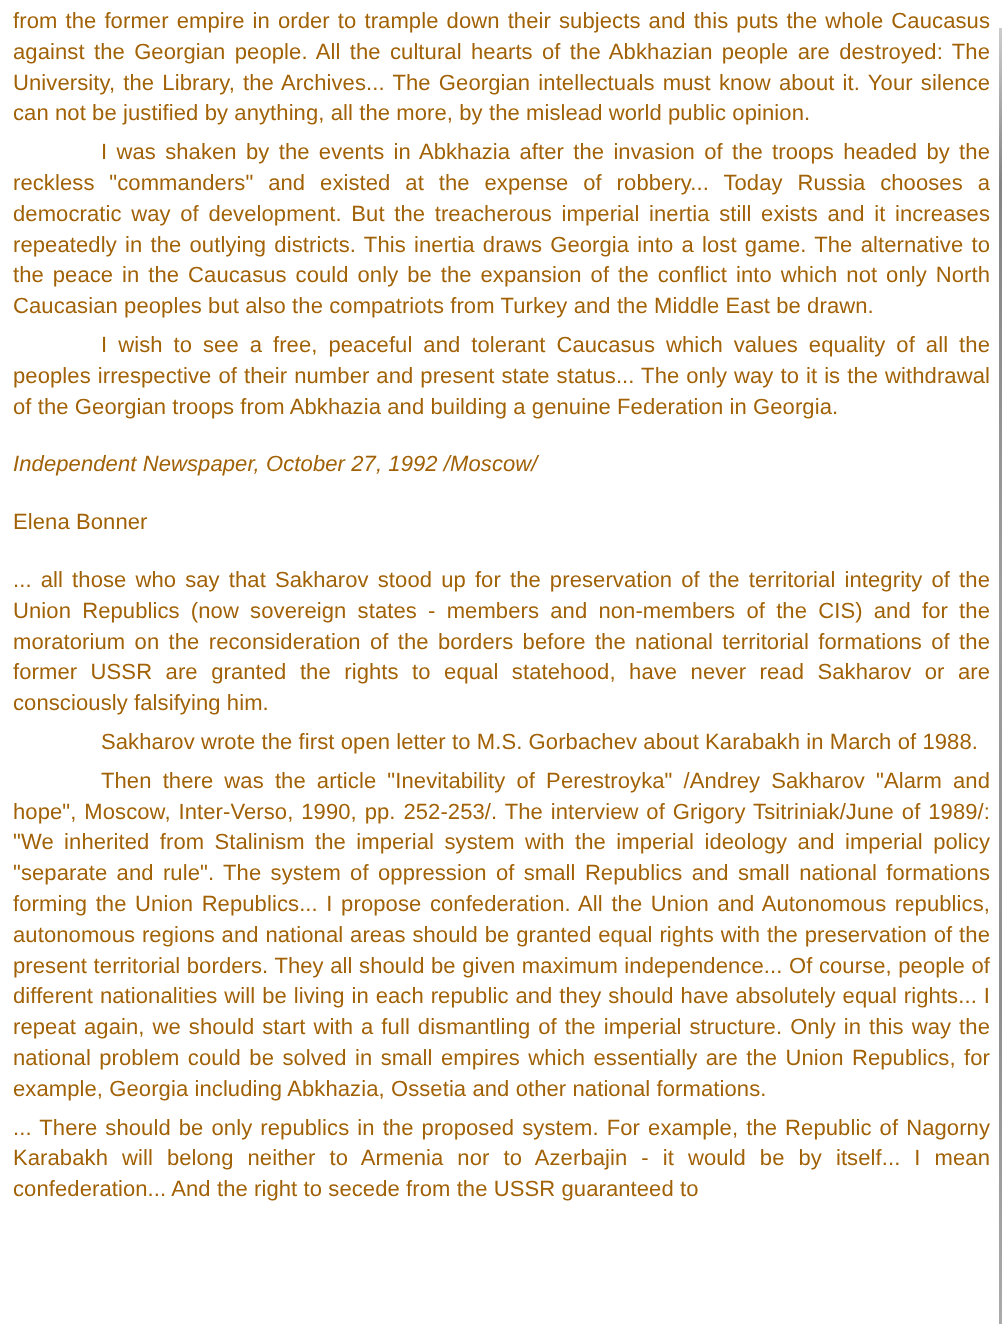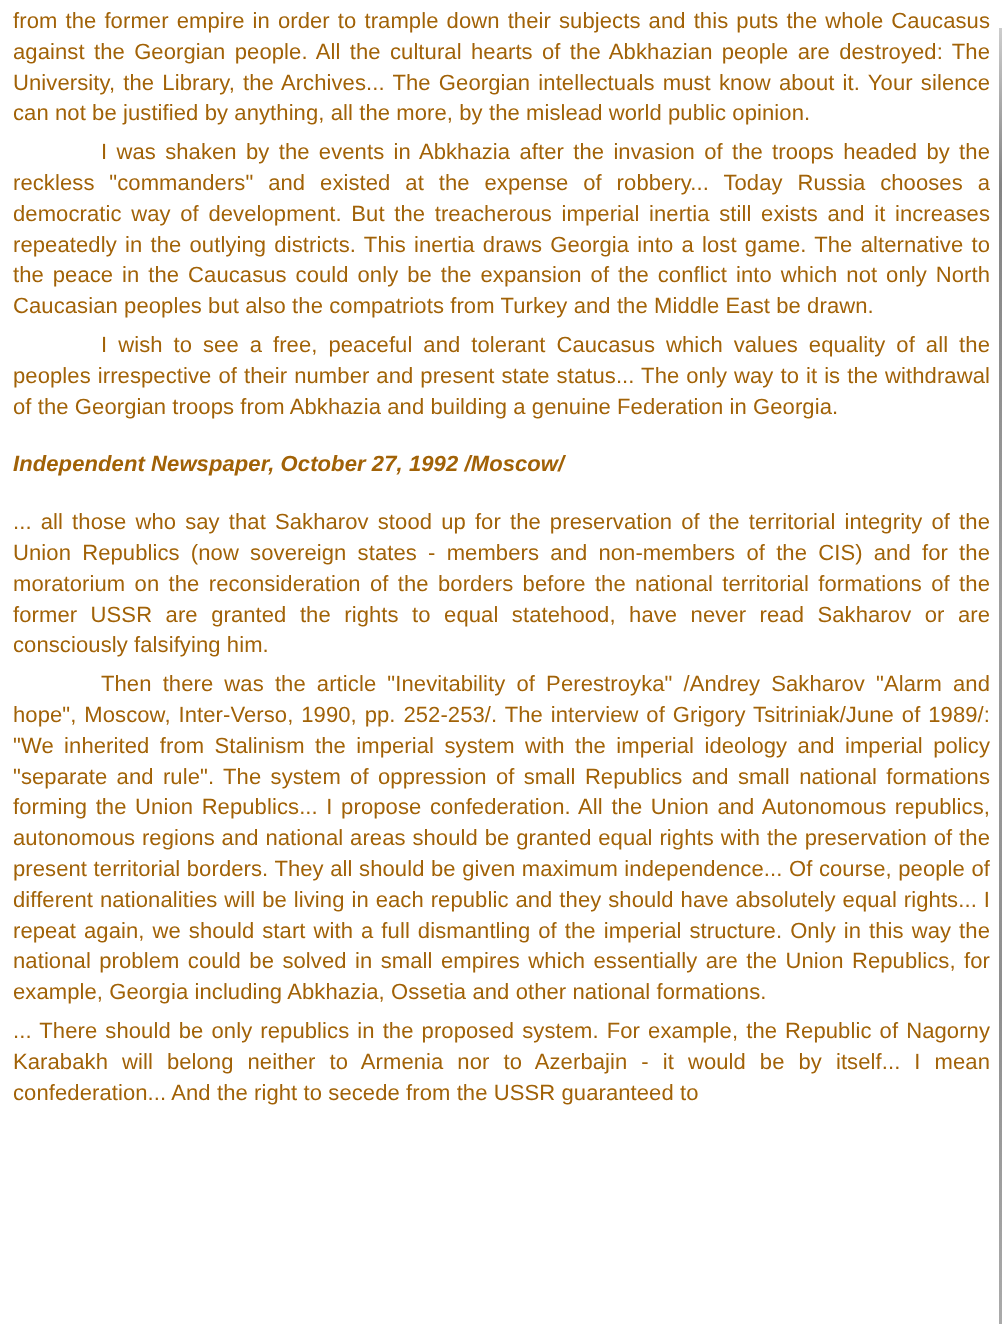--- a/index.html
+++ b/index.html
@@ -36,38 +36,39 @@
     text-indent: 88px;
   }
   .gap {
     margin-top: 27px !important;
   }
   .italic {
     font-style: italic;
   }
   .single-line {
     text-align: left;
-    font-weight: bold;
   }
   .scan-edge {
     position: absolute;
     top: 28px;
     right: 1px;
     width: 3px;
     height: 1296px;
     background: linear-gradient(#c4c4c4, #6e6e6e 12%, #8d8d8d 45%, #7a7a7a 75%, #9b9b9b);
     opacity: 0.85;
   }
 </style>
 </head>
 <body>
 
 <div class="page">
   <p class="para">from the former empire in order to trample down their subjects and this puts the whole Caucasus against the Georgian people.  All the cultural hearts of the Abkhazian people are destroyed:  The University, the Library, the Archives... The Georgian intellectuals must know about it.  Your silence can not be justified by anything, all the more, by the mislead world public opinion.</p>
   <p class="para indent">I was shaken by the events in Abkhazia after the invasion of the troops headed by the reckless "commanders" and existed at the expense of robbery... Today Russia chooses a democratic way of development.  But the treacherous imperial inertia still exists and it increases repeatedly in the outlying districts.  This inertia draws Georgia into a lost game.  The alternative to the peace in the Caucasus could only be the expansion of the conflict into which not only North Caucasian peoples but also the compatriots from Turkey and the Middle East be drawn.</p>
   <p class="para indent">I wish to see a free, peaceful and tolerant Caucasus which values equality of all the peoples irrespective of their number and present state status... The only way to it is the withdrawal of the Georgian troops from Abkhazia and building a genuine Federation in Georgia.</p>
   <p class="para italic gap single-line">Independent Newspaper, October 27, 1992 /Moscow/</p>
+  <p class="para gap single-line">Elena Bonner</p>
   <p class="para gap">... all those who say that Sakharov stood up for the preservation of the territorial integrity of the Union Republics (now sovereign states - members and non-members of the CIS) and for the moratorium on the reconsideration of the borders before the national territorial formations of the former USSR are granted the rights to equal statehood, have never read Sakharov or are consciously falsifying him.</p>
+  <p class="para indent">Sakharov wrote the first open letter to M.S. Gorbachev about Karabakh in March of 1988.</p>
   <p class="para indent">Then there was the article "Inevitability of Perestroyka" /Andrey Sakharov "Alarm and hope", Moscow, Inter-Verso, 1990, pp. 252-253/.  The interview of Grigory Tsitriniak/June of 1989/: "We inherited from Stalinism the imperial system with the imperial ideology and imperial policy "separate and rule".  The system of oppression of small Republics and small national formations forming the Union Republics... I propose confederation.  All the Union and Autonomous republics, autonomous regions and national areas should be granted equal rights with the preservation of the present territorial borders.  They all should be given maximum independence... Of course, people of different nationalities will be living in each republic and they should have absolutely equal rights... I repeat again, we should start with a full dismantling of the imperial structure.  Only in this way the national problem could be solved in small empires which essentially are the Union Republics, for example, Georgia including Abkhazia, Ossetia and other national formations.</p>
   <p class="para">... There should be only republics in the proposed system.  For example, the Republic of Nagorny Karabakh will belong neither to Armenia nor to Azerbajin - it would be by itself... I mean confederation... And the right to secede from the USSR guaranteed to</p>
 </div>
 
 <div class="scan-edge"></div>
 
 </body></html>

